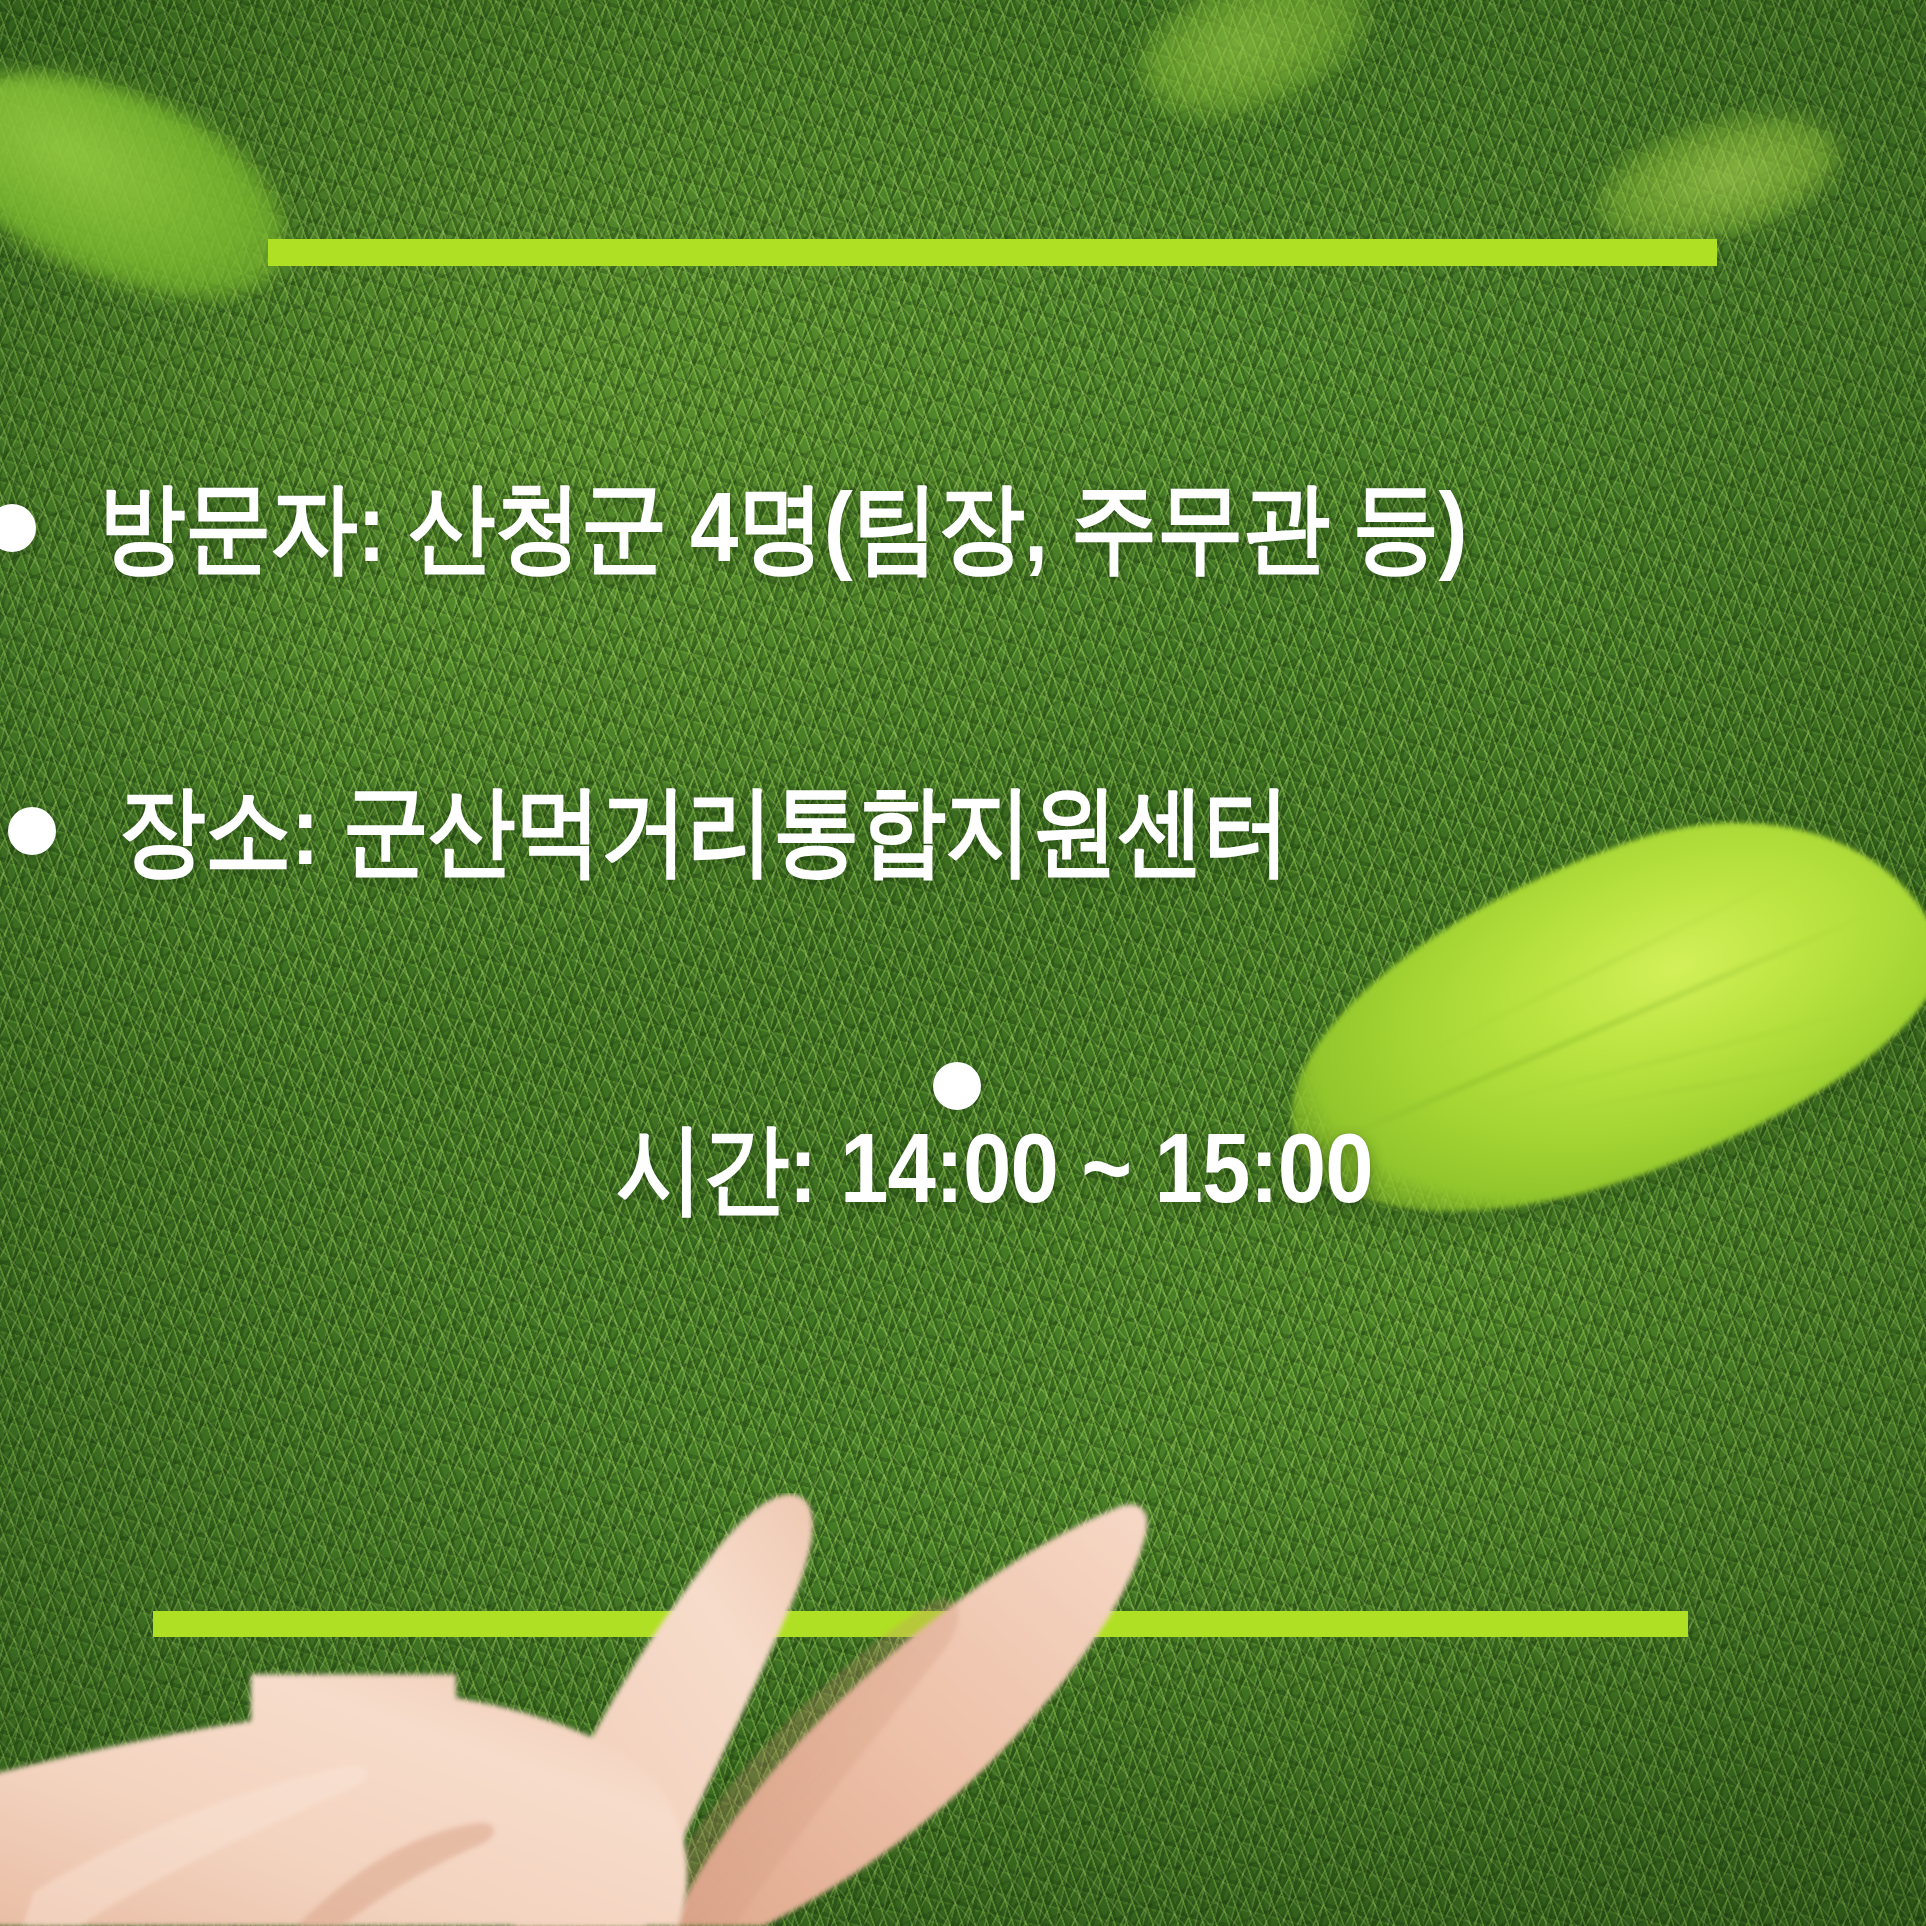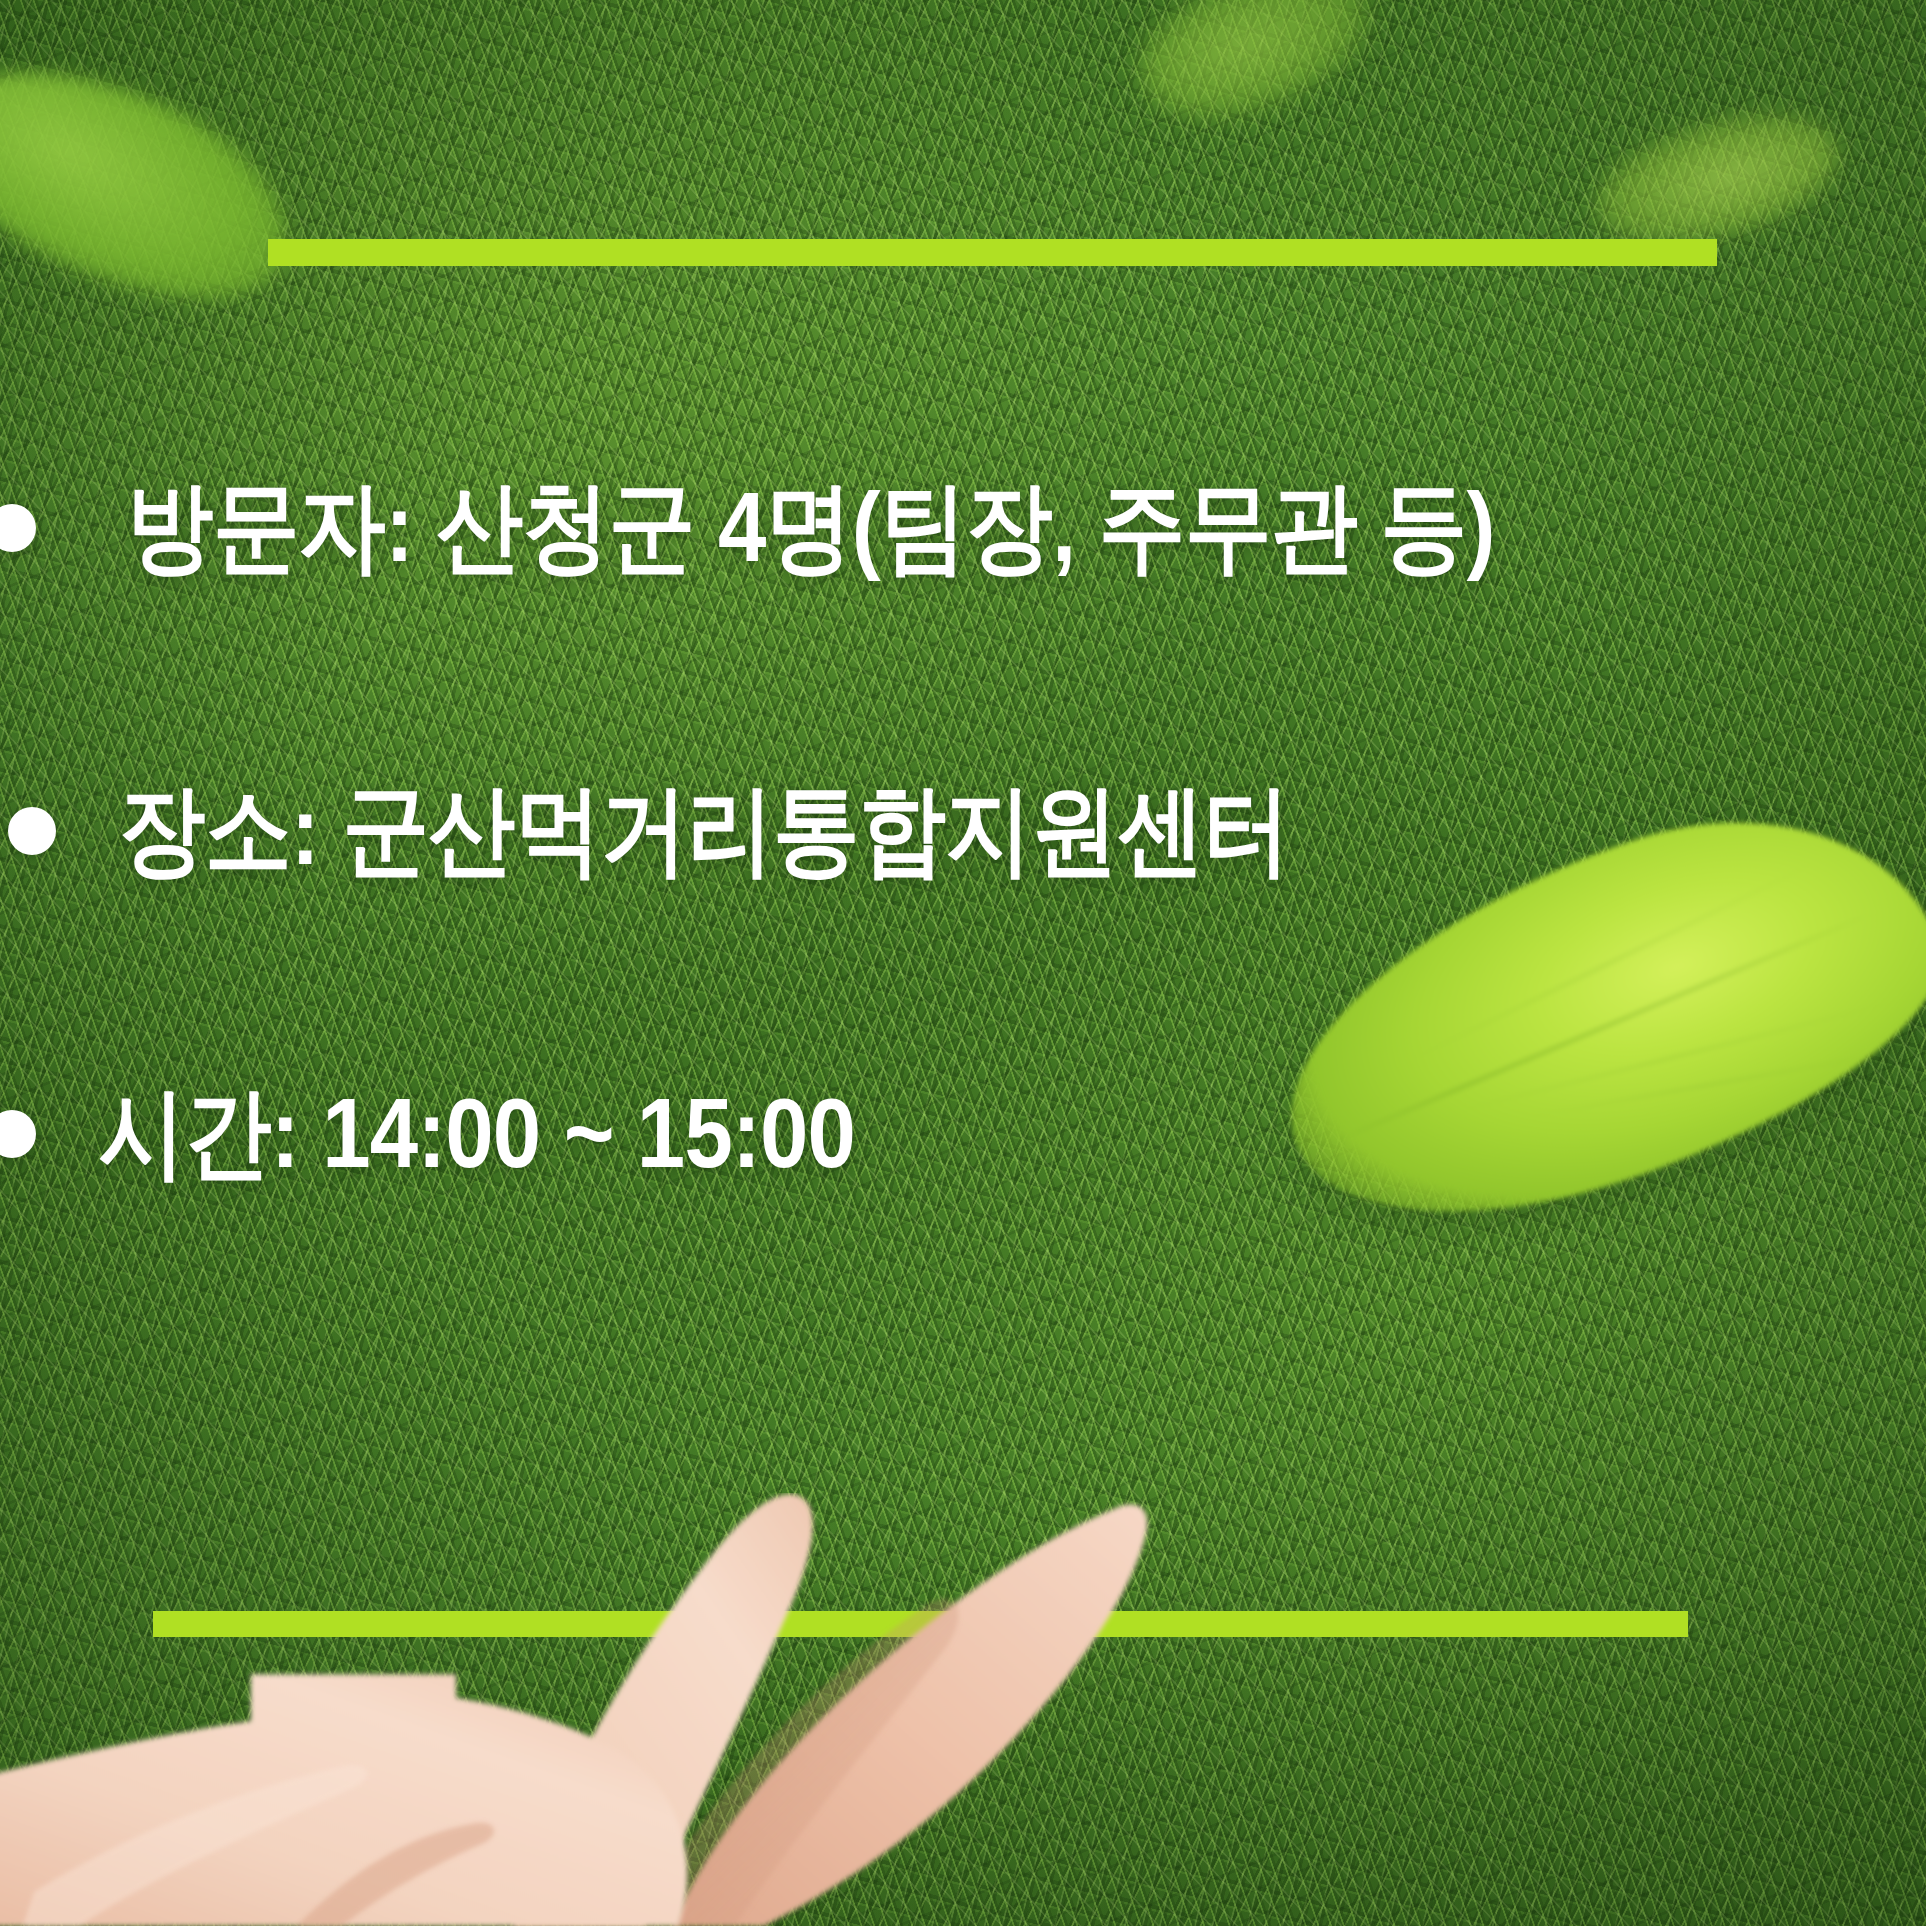--- a/index.html
+++ b/index.html
@@ -171,29 +171,29 @@
     letter-spacing:-0.01em;
     white-space:nowrap;
     text-shadow:
       0 0 1.1px rgba(18,48,10,.35),
       0 4.6px 13.7px rgba(14,40,8,.40);
     transform:scaleY(1.14);
     transform-origin:left center;
   }
 
   
-  #row-0 { height:143px; margin-top:0;gap:28px; }
+  #row-0 { height:143px; margin-top:0; }
   #row-0 .dot  { width:48px; height:48px; margin-left:-12.5px; }
   #row-0 .bullet-text { font-size:87px; margin-left:63px; }
 
   #row-1 { height:143px; margin-top:160px;padding-left:20px; }
   #row-1 .dot  { width:48px; height:48px; margin-left:-12.5px; }
   #row-1 .bullet-text { font-size:87px; margin-left:63px; }
 
-  #row-2 { height:143px; margin-top:160px; }
+  #row-2 { height:143px; margin-top:160px;flex-direction:column; }
   #row-2 .dot  { width:48px; height:48px; margin-left:-12.5px; }
   #row-2 .bullet-text { font-size:87px; margin-left:63px; }
 
   #row-3 { height:103px; margin-top:171px; }
   #row-3 .dot  { width:35px; height:35px; margin-left:10.3px; }
   #row-3 .bullet-text { font-size:59px; margin-left:35px; }
 </style>
 </head>
 <body>
 

